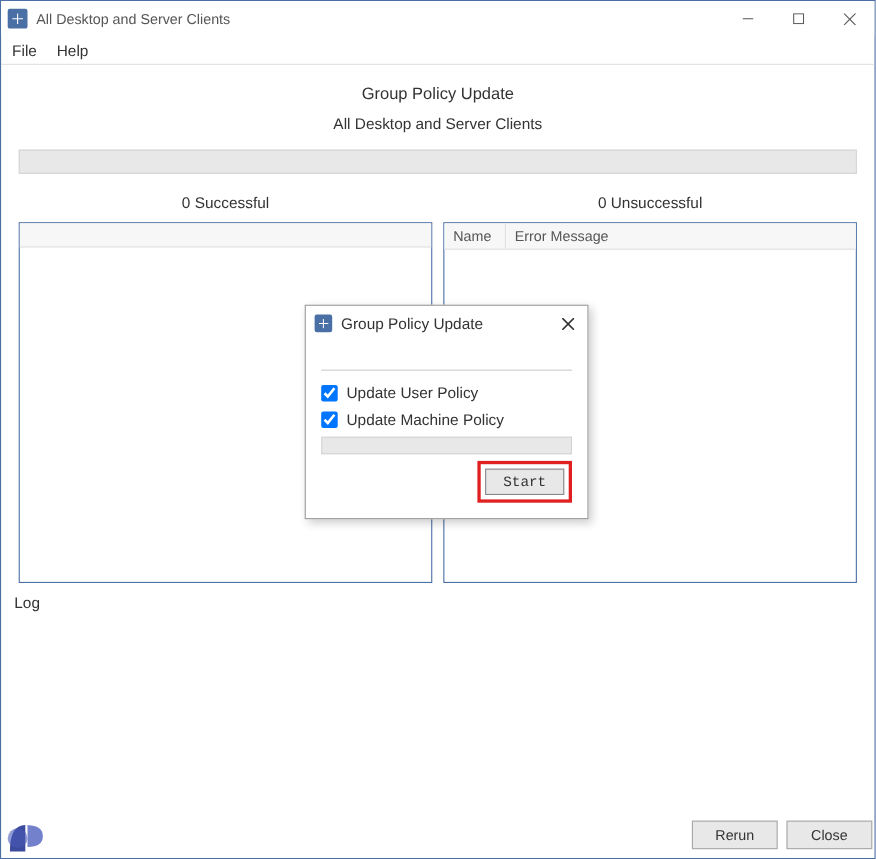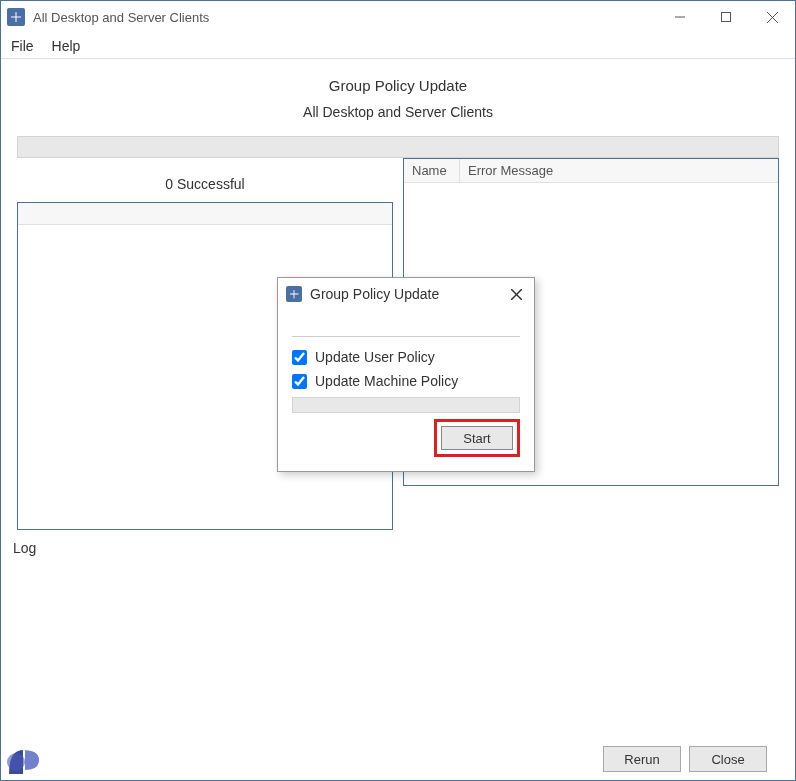--- a/index.html
+++ b/index.html
@@ -33,41 +33,41 @@
     .panel-header-cell:last-child { border-right: none; flex: 1; }
     .panel-header-cell.name { width: 56px; }
 
     .log-label { text-align: left; font-size: 14px; color: #333; margin: 10px 0 6px 0; }
     .log-panel { border: 1px solid #4a6fa5; height: 96px; margin: 0 4px; }
     .log-header-row { display: flex; background: #f7f7f7; border-bottom: 1px solid #e0e0e0; height: 24px; align-items: center; font-size: 13px; color: #555; }
     .log-header-cell { padding: 0 8px; border-right: 1px solid #e0e0e0; height: 100%; display: flex; align-items: center; }
     .log-header-cell:last-child { border-right: none; flex: 1; }
     .log-header-cell.time { width: 46px; }
 
-    .footer-btns { position: absolute; bottom: 8px; right: 28px; display: flex; gap: 8px; }
+    .footer-btns { position: absolute; bottom: 8px; right: 2px; display: flex; gap: 8px; }
     .btn { background: #e8e8e8; border: 1px solid #a8a8a8; width: 78px; height: 26px; font-size: 13px; color: #333; display: flex; align-items: center; justify-content: center; cursor: default; }
 
     .logo { position: absolute; bottom: 0; left: 0; width: 50px; height: 44px; }
     .logo svg { width: 100%; height: 100%; }
 
     .dialog { position: absolute; top: 276px; left: 276px; width: 258px; background: #fff; border: 1px solid #999; box-shadow: 3px 3px 8px rgba(0,0,0,0.2); }
     .dialog-titlebar { height: 32px; display: flex; align-items: center; padding: 0 8px; }
     .dialog-icon { width: 16px; height: 16px; background: #4a6fa5; border-radius: 2px; margin-right: 8px; display: flex; align-items: center; justify-content: center; }
     .dialog-icon::before { content: ''; width: 9px; height: 9px; background: #fff; clip-path: polygon(0 0, 45% 0, 45% 45%, 0 45%, 0 55%, 45% 55%, 45% 100%, 55% 100%, 55% 55%, 100% 55%, 100% 45%, 55% 45%, 55% 0, 45% 0); }
     .dialog-title { font-size: 14px; color: #333; flex: 1; }
     .dialog-close { width: 20px; height: 20px; display: flex; align-items: center; justify-content: center; cursor: default; }
     .dialog-close svg { stroke: #333; stroke-width: 1.5; }
     .dialog-body { padding: 0 14px 14px 14px; }
     .dialog-divider { border-top: 1px solid #ccc; margin: 26px 0 12px 0; }
     .checkbox-row { display: flex; align-items: center; gap: 8px; margin: 8px 0; font-size: 14px; color: #333; }
     .checkbox-row input { width: 15px; height: 15px; }
     .dialog-progress { height: 16px; background: #e8e8e8; border: 1px solid #d4d4d4; margin-top: 6px; }
     .dialog-start-wrap { display: flex; justify-content: flex-end; margin-top: 6px; }
     .start-highlight { border: 3px solid #e02020; padding: 4px; }
-    .dialog-start-btn { background: #e8e8e8; border: 1px solid #888; width: 72px; height: 24px; font-size: 13px; color: #333; display: flex; align-items: center; justify-content: center; cursor: default; }
+    .dialog-start-btn { background: #e8e8e8; border: 1px solid #888; width: 72px; height: 24px; font-size: 13px; color: #333; display: flex; align-items: center; justify-content: center; cursor: default; font-family: Liberation Mono, monospace; }
   </style>
 </head>
 <body>
 
 <div class="titlebar">
   <div class="titlebar-icon"></div>
   <div class="titlebar-text">All Desktop and Server Clients</div>
   <div class="win-controls">
     <div class="win-btn">
       <svg width="10" height="10">
@@ -100,20 +100,21 @@
   <div class="progress-bar"></div>
 
   <div class="panels-row">
     <div class="panel-col">
       <div class="panel-label">0 Successful</div>
       <div class="panel-left">
         <div class="panel-left-inner"></div>
       </div>
     </div>
     <div class="panel-col">
+      <div class="panel-label">0 Unsuccessful</div>
       <div class="panel-right">
         <div class="panel-header-row">
           <div class="panel-header-cell name">Name</div>
           <div class="panel-header-cell">Error Message</div>
         </div>
       </div>
     </div>
   </div>
 
   <div class="log-label">Log</div>

